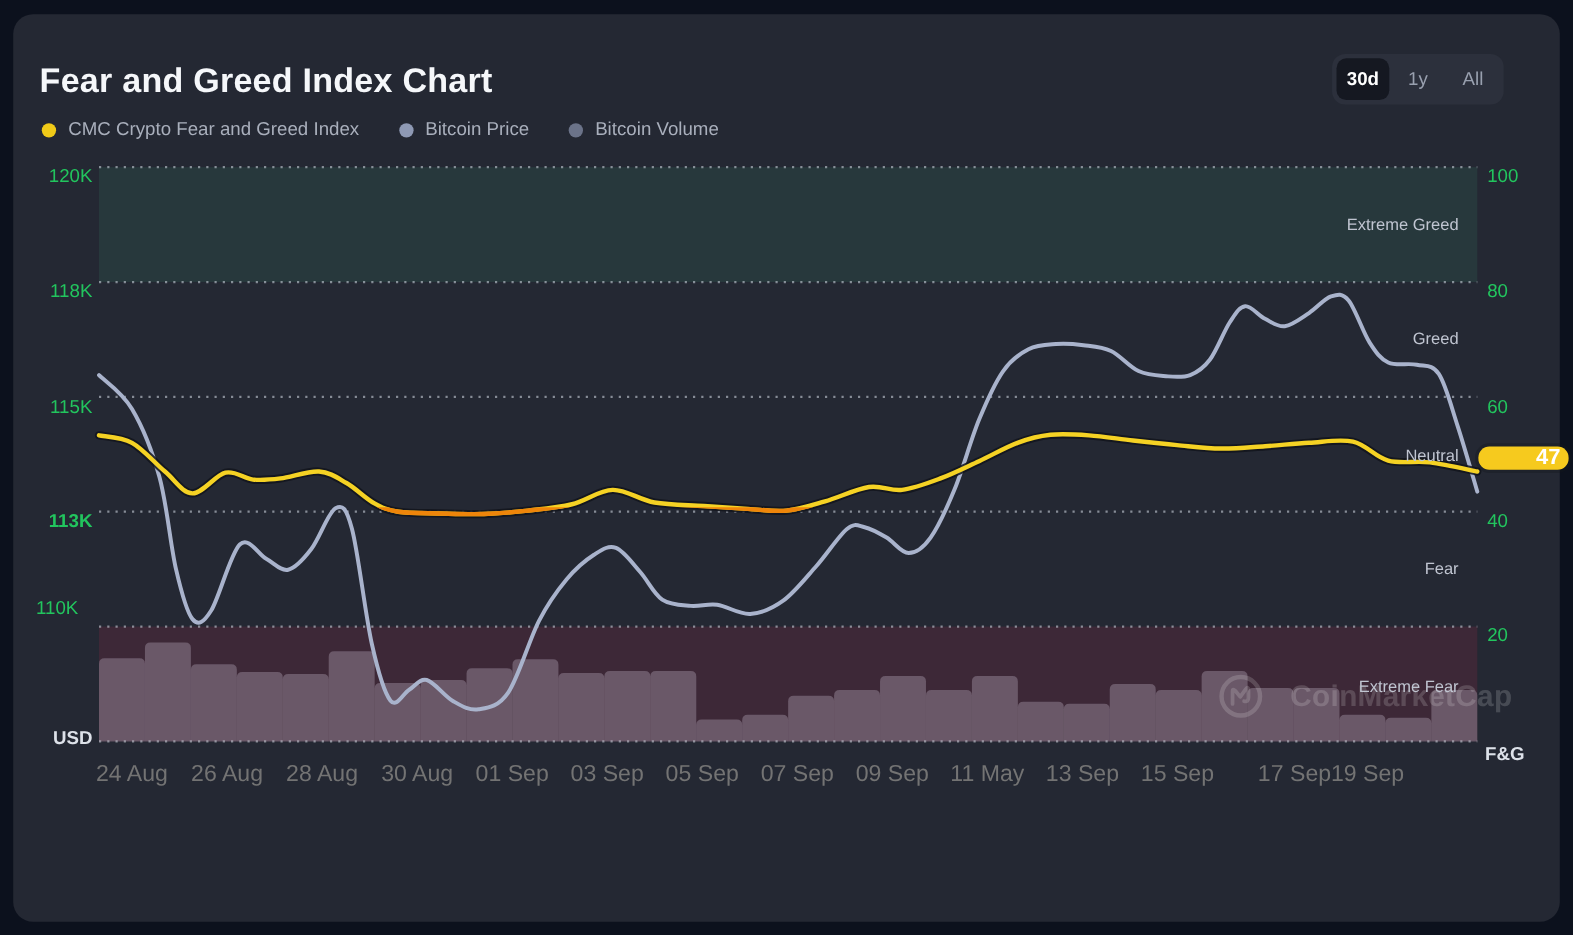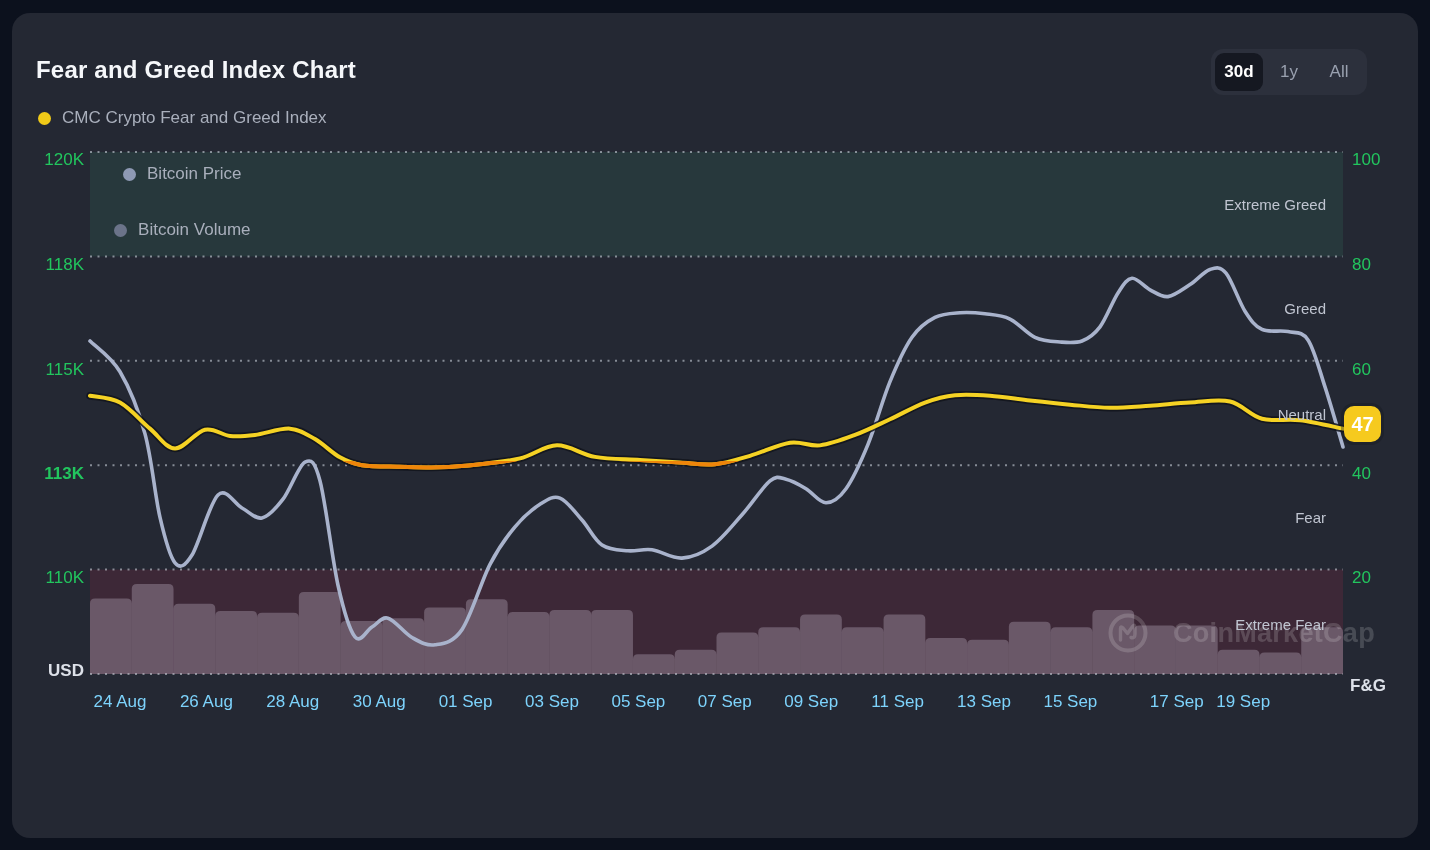--- a/index.html
+++ b/index.html
@@ -1,32 +1,32 @@
 <!DOCTYPE html>
 <html><head>
 <meta charset="utf-8">
 <style>
   html,body{margin:0;padding:0;background:#0c111d;width:1430px;height:850px;overflow:hidden;
     font-family:"Liberation Sans","DejaVu Sans",sans-serif;}
   #stage{position:absolute;left:0;top:0;width:1430px;height:850px;}
   .card{position:absolute;left:12px;top:13px;width:1406px;height:825px;background:#242833;border-radius:18px;}
   #chart-svg{position:absolute;left:0;top:0;width:1430px;height:850px;}
-  .page-title{position:absolute;left:36px;top:56px;font-size:24px;font-weight:700;color:#f5f7fa;letter-spacing:.2px;}
+  .page-title{position:absolute;left:36px;top:56px;font-size:31px;font-weight:700;color:#f5f7fa;letter-spacing:.2px;}
   .range-switch{position:absolute;left:1211px;top:49px;background:#2c303c;border-radius:12px;display:flex;padding:4px;gap:2px;}
   .range-btn{min-width:48px;height:38px;display:flex;align-items:center;justify-content:center;
     font-size:17px;color:#99a0af;border-radius:9px;padding:0 0;cursor:pointer;}
   .range-btn.active{background:#151821;color:#ffffff;font-weight:700;}
-  .legend{position:absolute;left:38px;top:108px;display:flex;gap:36px;align-items:center;flex-direction:column;}
+  .legend{position:absolute;left:38px;top:108px;display:flex;gap:36px;align-items:center;}
   .legend-item{display:flex;align-items:center;gap:11px;cursor:pointer;}
   .legend-dot{width:13px;height:13px;border-radius:50%;}
   .legend-label{font-size:17px;color:#a9afbc;}
   .axis-label{position:absolute;font-size:17px;color:#22c55e;}
   .axis-label.left{width:64px;text-align:right;}
   .axis-unit{position:absolute;font-size:17px;font-weight:700;color:#dde1e9;}
-  .x-label{position:absolute;font-size:17px;color:#7dd3fc;transform:translateX(-50%);white-space:nowrap;}
+  .x-label{position:absolute;font-size:21px;color:#737373;transform:translateX(-50%);white-space:nowrap;}
   .zone-label{position:absolute;font-size:15px;color:#c0c5d1;white-space:nowrap;transform:translateX(-100%);}
   .badge{position:absolute;background:#f6ca1e;border-radius:10px;color:#ffffff;font-weight:700;font-size:20px;
     display:flex;align-items:center;justify-content:center;box-shadow:0 0 0 3px rgba(20,22,30,.35);}
   .watermark{position:absolute;display:flex;align-items:center;gap:22px;opacity:.16;color:#ffffff;}
   .watermark-text{font-size:27px;font-weight:700;letter-spacing:.3px;}
 </style>
 </head>
 <body>
 
 <div id="stage">
@@ -109,43 +109,43 @@
       <path d="M15.5 30 L15.5 18.5 Q15.5 15.5 18 18 L22.5 23.5 L27.5 16.5 Q30 13.5 30 17.5 L30 24 Q30 28.5 26 27.5" fill="none" stroke="currentColor" stroke-width="3.4" stroke-linecap="round" stroke-linejoin="round"></path>
     </svg>
     <span class="watermark-text">CoinMarketCap</span>
   </div>
 
   <div id="labels">
       <div class="axis-label left" style="left: 20px; top: 150px;">120K</div>
       <div class="axis-label left" style="left: 20px; top: 255px;">118K</div>
       <div class="axis-label left" style="left: 20px; top: 360px;">115K</div>
       <div class="axis-label left" style="left: 20px; top: 464px; font-weight: bold;">113K</div>
-      <div class="axis-label left" style="left: 20px; top: 568px;">110K</div>
+      <div class="axis-label left" style="left: 20px; top: 543px; text-align: center;">110K</div>
       <div class="axis-unit" style="left: 30px; top: 661px; width: 54px; text-align: right;">USD</div>
       <div class="axis-label" style="left: 1352px; top: 150px;">100</div>
       <div class="axis-label" style="left: 1352px; top: 255px;">80</div>
       <div class="axis-label" style="left: 1352px; top: 360px;">60</div>
       <div class="axis-label" style="left: 1352px; top: 464px;">40</div>
       <div class="axis-label" style="left: 1352px; top: 568px;">20</div>
       <div class="axis-unit" style="left: 1350px; top: 676px;">F&amp;G</div>
       <div class="x-label" style="left: 120px; top: 692px;">24 Aug</div>
       <div class="x-label" style="left: 206.4px; top: 692px;">26 Aug</div>
       <div class="x-label" style="left: 292.8px; top: 692px;">28 Aug</div>
       <div class="x-label" style="left: 379.2px; top: 692px;">30 Aug</div>
       <div class="x-label" style="left: 465.6px; top: 692px;">01 Sep</div>
       <div class="x-label" style="left: 552px; top: 692px;">03 Sep</div>
       <div class="x-label" style="left: 638.4px; top: 692px;">05 Sep</div>
       <div class="x-label" style="left: 724.8px; top: 692px;">07 Sep</div>
       <div class="x-label" style="left: 811.2px; top: 692px;">09 Sep</div>
-      <div class="x-label" style="left: 897.6px; top: 692px;">11 Sep</div>
+      <div class="x-label" style="left: 897.6px; top: 692px;">11 May</div>
       <div class="x-label" style="left: 984px; top: 692px;">13 Sep</div>
       <div class="x-label" style="left: 1070.4px; top: 692px;">15 Sep</div>
       <div class="x-label" style="left: 1156.8px; top: 692px; margin-left: 20px;">17 Sep</div>
       <div class="x-label" style="left: 1243.2px; top: 692px;">19 Sep</div>
       <div class="zone-label" style="left: 1326px; top: 196px;">Extreme Greed</div>
       <div class="zone-label" style="left: 1326px; top: 300px;">Greed</div>
       <div class="zone-label" style="left: 1326px; top: 406px;">Neutral</div>
       <div class="zone-label" style="left: 1326px; top: 509px;">Fear</div>
       <div class="zone-label" style="left: 1326px; top: 616px;">Extreme Fear</div>
     </div>
 
-  <div class="badge" id="value-badge" style="left:1344px;top:406px;width:37px;height:36px;">47</div>
+  <div class="badge" id="value-badge" style="left:1344px;top:406px;width:37px;height:21px;padding-left:45px;">47</div>
 </div>
 
 </body></html>

